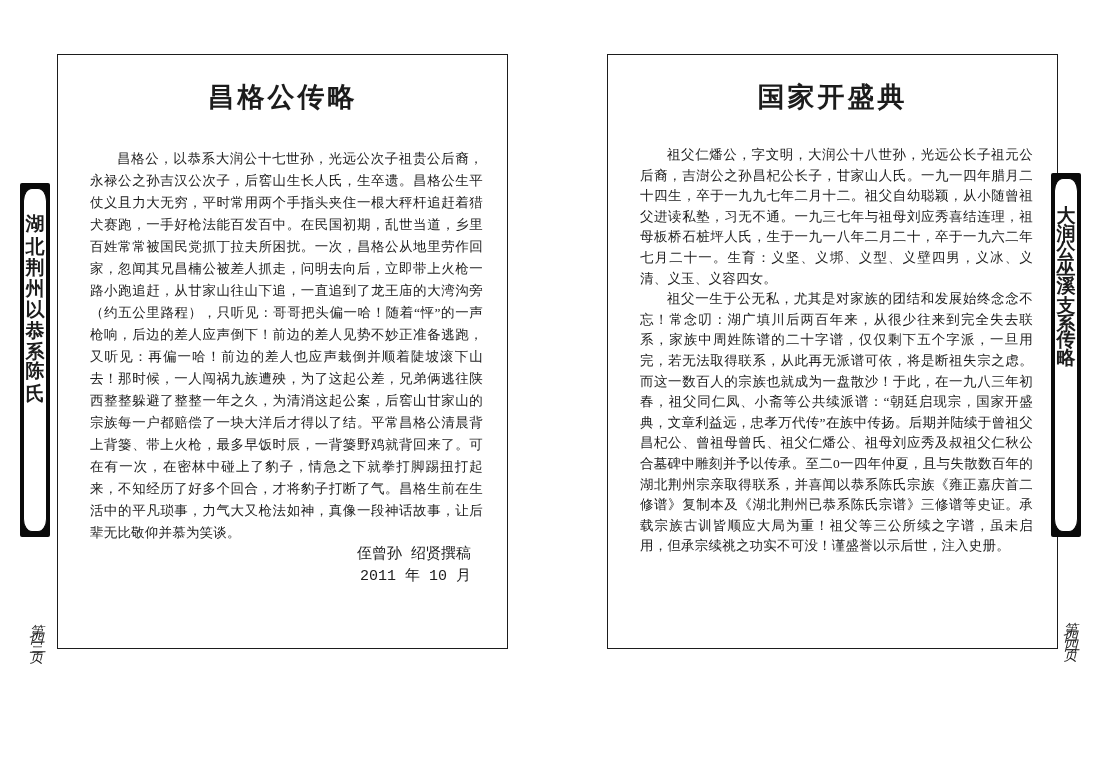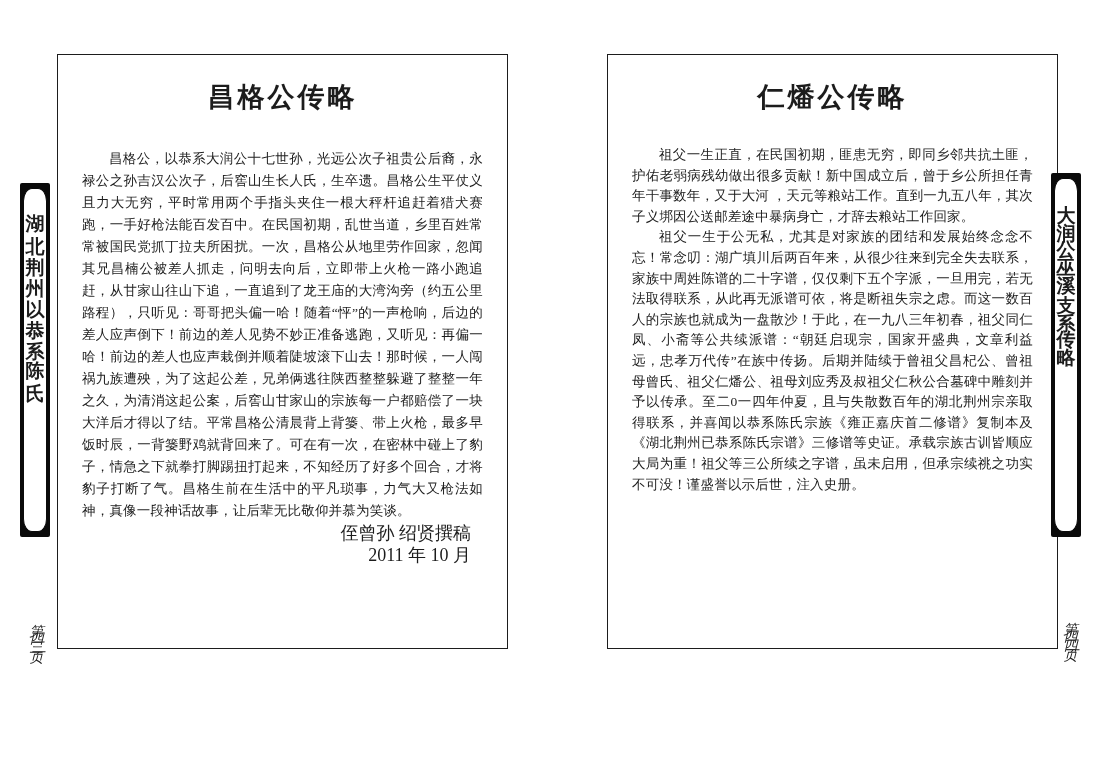--- a/index.html
+++ b/index.html
@@ -17,25 +17,25 @@
     padding:16px 24px 0 24px;background:#ffffff;
   }
   .sheet-left{left:57px;}
   .sheet-right{left:607px;}
   .page-title{
     margin:8px 0 0 0;text-align:center;
     font-size:27px;font-weight:bold;letter-spacing:3px;
   }
   .body-text{
     margin-top:33px;font-size:13.5px;line-height:22px;
-    text-align:justify;letter-spacing:0.2px;
+    text-align:justify;letter-spacing:0.2px;margin-left:8px;
   }
   .sheet-right .body-text{margin-top:30px;line-height:20.6px;}
   .body-text p{margin:0;text-indent:2em;}
-  .sig-block{padding-right:12px;text-align:right;font-size:18px;line-height:22px;}
+  .sig-block{padding-right:12px;text-align:right;font-size:15px;line-height:22px;font-family:Liberation Mono, monospace;}
 
   
   .frame{
     position:absolute;width:30px;box-sizing:border-box;
     background:#0a0a0a;padding:5px 3px;border-radius:2px;
   }
   .frame-left{left:20px;top:183px;height:354px;}
   .frame-right{left:1051px;top:173px;height:364px;}
   .frame-inner{
     width:100%;height:100%;box-sizing:border-box;background:#ffffff;
@@ -81,23 +81,23 @@
     <div class="body-text">
       <p>昌格公，以恭系大润公十七世孙，光远公次子祖贵公后裔，永禄公之孙吉汉公次子，后窖山生长人氏，生卒遗。昌格公生平仗义且力大无穷，平时常用两个手指头夹住一根大秤杆追赶着猎犬赛跑，一手好枪法能百发百中。在民国初期，乱世当道，乡里百姓常常被国民党抓丁拉夫所困扰。一次，昌格公从地里劳作回家，忽闻其兄昌楠公被差人抓走，问明去向后，立即带上火枪一路小跑追赶，从甘家山往山下追，一直追到了龙王庙的大湾沟旁（约五公里路程），只听见：哥哥把头偏一哈！随着“怦”的一声枪响，后边的差人应声倒下！前边的差人见势不妙正准备逃跑，又听见：再偏一哈！前边的差人也应声栽倒并顺着陡坡滚下山去！那时候，一人闯祸九族遭殃，为了这起公差，兄弟俩逃往陕西整整躲避了整整一年之久，为清消这起公案，后窖山甘家山的宗族每一户都赔偿了一块大洋后才得以了结。平常昌格公清晨背上背篓、带上火枪，最多早饭时辰，一背篓野鸡就背回来了。可在有一次，在密林中碰上了豹子，情急之下就拳打脚踢扭打起来，不知经历了好多个回合，才将豹子打断了气。昌格生前在生活中的平凡琐事，力气大又枪法如神，真像一段神话故事，让后辈无比敬仰并慕为笑谈。</p>
     </div>
     <div class="sig-block">
       <div>侄曾孙 绍贤撰稿</div>
       <div>2011 年 10 月</div>
     </div>
   </div>
 
   <div class="sheet sheet-right">
-    <h1 class="page-title">仁燔公传略</h1>
+    <h1 class="page-title">国家开盛典</h1>
     <div class="body-text">
-      <p>祖父一生正直，在民国初期，匪患无穷，即同乡邻共抗土匪，护佑老弱病残幼做出很多贡献！新中国成立后，曾于乡公所担任青年干事数年，又于大河 ，天元等粮站工作。直到一九五八年，其次子义垹因公送邮差途中暴病身亡，才辞去粮站工作回家。</p>
+      <p>祖父仁燔公，字文明，大润公十八世孙，光远公长子祖元公后裔，吉澍公之孙昌杞公长子，甘家山人氏。一九一四年腊月二十四生，卒于一九九七年二月十二。祖父自幼聪颖，从小随曾祖父进读私塾，习无不通。一九三七年与祖母刘应秀喜结连理，祖母板桥石桩坪人氏，生于一九一八年二月二十，卒于一九六二年七月二十一。生育：义坚、义垹、义型、义壁四男，义冰、义清、义玉、义容四女。</p>
       <p>祖父一生于公无私，尤其是对家族的团结和发展始终念念不忘！常念叨：湖广填川后两百年来，从很少往来到完全失去联系，家族中周姓陈谱的二十字谱，仅仅剩下五个字派，一旦用完，若无法取得联系，从此再无派谱可依，将是断祖失宗之虑。而这一数百人的宗族也就成为一盘散沙！于此，在一九八三年初春，祖父同仁凤、小斋等公共续派谱：“朝廷启现宗，国家开盛典，文章利益远，忠孝万代传”在族中传扬。后期并陆续于曾祖父昌杞公、曾祖母曾氏、祖父仁燔公、祖母刘应秀及叔祖父仁秋公合墓碑中雕刻并予以传承。至二0一四年仲夏，且与失散数百年的湖北荆州宗亲取得联系，并喜闻以恭系陈氏宗族《雍正嘉庆首二修谱》复制本及《湖北荆州已恭系陈氏宗谱》三修谱等史证。承载宗族古训皆顺应大局为重！祖父等三公所续之字谱，虽未启用，但承宗续祧之功实不可没！谨盛誉以示后世，注入史册。</p>
     </div>
 
   </div>
 
   <div class="frame frame-right">
     <div class="frame-inner">
       <div class="frame-text">大润公巫溪支系传略</div>
     </div>
   </div>

